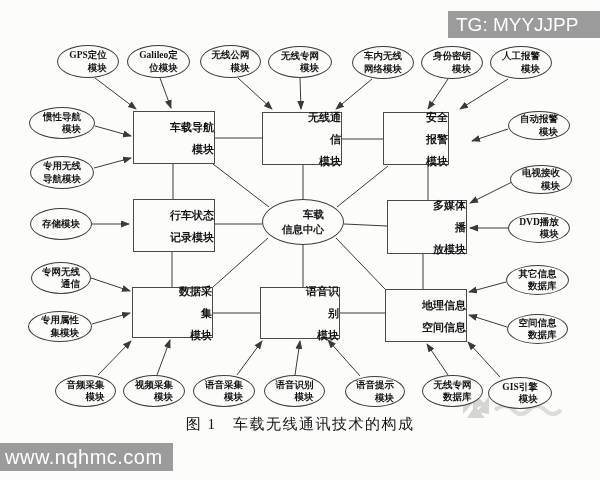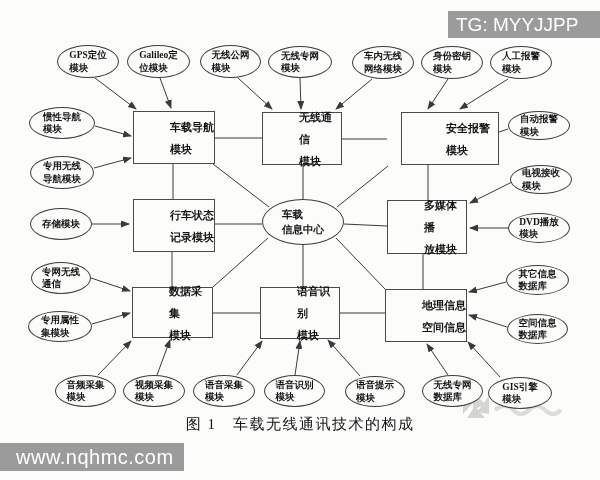--- a/index.html
+++ b/index.html
@@ -6,37 +6,37 @@
   body{
     width:600px;height:480px;position:relative;overflow:hidden;
     background:#fcfcfb;
     font-family:"Liberation Serif","DejaVu Serif",serif;
   }
   .canvas{position:absolute;inset:0;}
   svg.wires{position:absolute;left:0;top:0;z-index:1;}
   .node{
     position:absolute;z-index:2;display:flex;align-items:center;justify-content:center;
     background:#fcfcfb;border:1px solid #3c3c3c;box-sizing:border-box;
-    color:#141414;font-weight:bold;text-align:left;
+    color:#141414;font-weight:bold;text-align:right;
   }
   .node span{white-space:pre-line;display:block;}
   .ell{border-radius:50%;font-size:9.5px;line-height:12.5px;}
   .rect{font-size:11px;line-height:22px;border-color:#4a4a4a;padding-left:36px;}
   .center-ell{border-radius:50%;font-size:10.5px;line-height:15px;}
   .caption{
     position:absolute;left:0;top:415px;width:600px;z-index:3;
     text-align:center;font-size:15px;font-weight:normal;color:#151515;letter-spacing:1.5px;
   }
   .wm{
     position:absolute;z-index:5;background:#9b9b9b;color:#ffffff;
     font-family:"Liberation Sans","DejaVu Sans",sans-serif;font-weight:normal;
     display:flex;align-items:center;
   }
   .wm-top{left:448px;top:11px;width:152px;height:27px;font-size:19px;padding-left:8px;}
-  .wm-bottom{left:0;top:443px;width:168px;height:28px;font-size:20px;padding-left:16px;letter-spacing:.5px;}
+  .wm-bottom{left:0;top:443px;width:168px;height:28px;font-size:20px;padding-left:5px;letter-spacing:.5px;}
   .faint-logo{position:absolute;left:455px;top:390px;z-index:1;opacity:.33;}
 </style>
 </head>
 <body>
 
 <div class="canvas">
 
   <svg class="wires" width="600" height="480">
     <defs>
       <marker id="arr" markerWidth="9" markerHeight="7" refX="8" refY="3.5" orient="auto">
@@ -104,21 +104,21 @@
   </div>
 
   <div class="node rect" style="left:133px;top:111px;width:82px;height:53px">
       <span>车载导航
 模块</span>
     </div>
   <div class="node rect" style="left:262px;top:112px;width:80px;height:53px">
       <span>无线通信
 模块</span>
     </div>
-  <div class="node rect" style="left:401px;top:112px;width:98px;height:53px">
+  <div class="node rect" style="left:383px;top:112px;width:66px;height:53px">
       <span>安全报警
 模块</span>
     </div>
 
   <div class="node rect" style="left:133px;top:199px;width:82px;height:53px">
       <span>行车状态
 记录模块</span>
     </div>
   <div class="node center-ell" style="left:262px;top:199px;width:82px;height:46px">
       <span>车载

